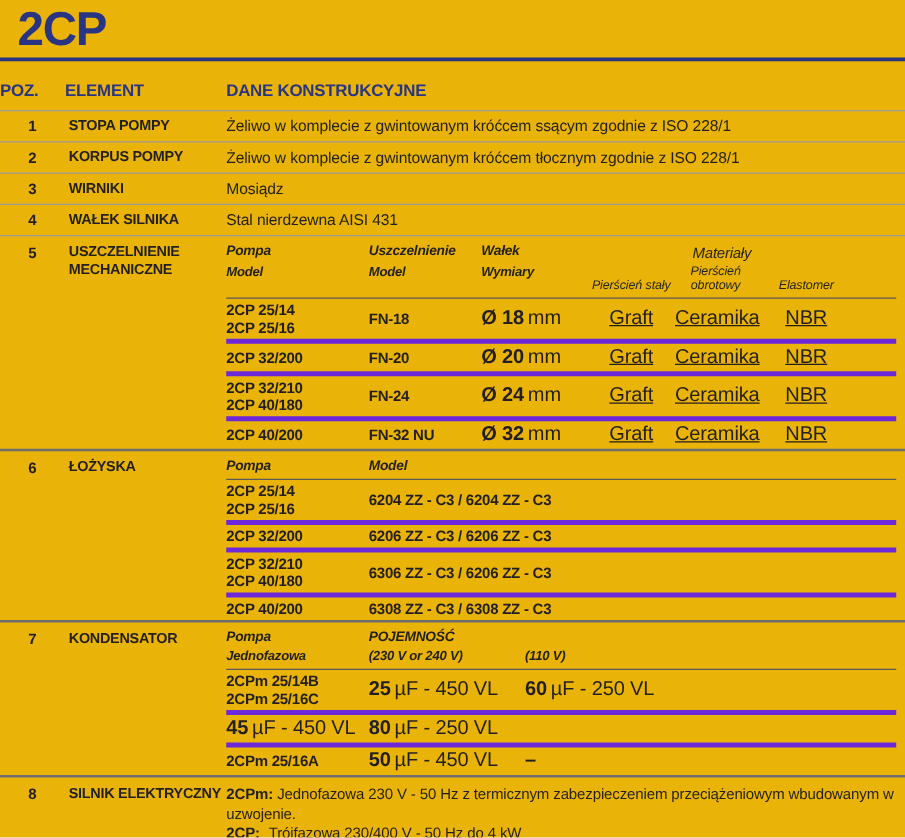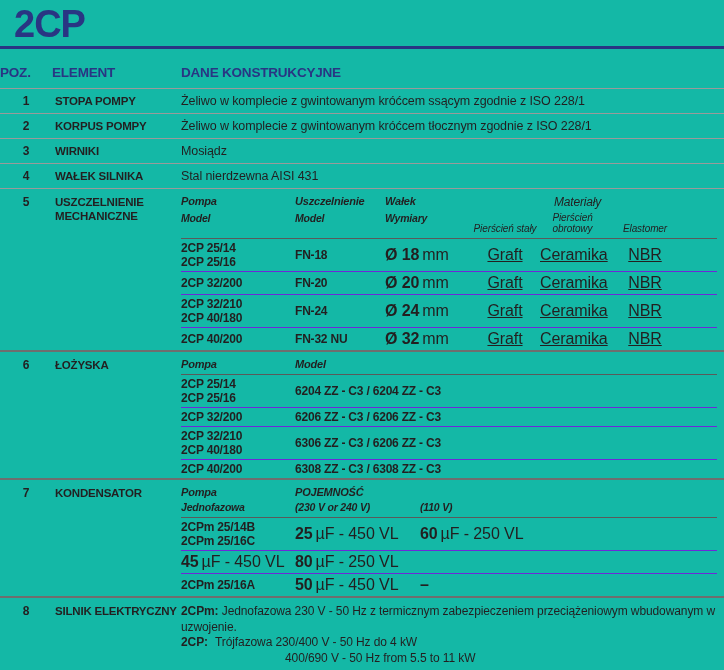--- a/index.html
+++ b/index.html
@@ -1,19 +1,19 @@
 <!DOCTYPE html>
 <html><head>
 <meta charset="utf-8">
 <style>
   html,body{margin:0;padding:0;background:#fff;}
   .page{
     position:relative;
     width:724px;height:670px;
-    background:#14b8a6;
+    background:#eab308;
     font-family:"Liberation Sans",sans-serif;
     color:#231f20;
     overflow:hidden;
     box-sizing:border-box;
   }
   .b{font-weight:bold;}
 
   
   .title{
     margin:4px 0 0 14px;
@@ -46,21 +46,21 @@
   .el-2l div{line-height:14px;}
 
   
   .seal-grid{display:grid;grid-template-columns:114px 90px 85px 70px 65px 80px;}
   .sh1{font-size:11px;font-weight:bold;font-style:italic;letter-spacing:-0.2px;}
   .sh1-light{font-size:12px;font-style:italic;letter-spacing:-0.2px;text-align:center;}
   .sh2{font-size:10.5px;font-weight:bold;font-style:italic;letter-spacing:-0.2px;padding-top:3px;}
   .sh3{font-size:10px;font-style:italic;text-align:center;align-self:end;line-height:11px;padding-top:3px;}
   .nw{white-space:nowrap;text-align:center;}
   .sub-head{padding-bottom:4px;border-bottom:1.5px solid #5a5a5a;width:536px;}
-  .srow{padding:2px 0;border-bottom:1px solid #6d28d9;width:536px;align-items:center;}
+  .srow{padding:2px 0;border-bottom:4px solid #6d28d9;width:536px;align-items:center;}
   .srow:last-child{border-bottom:none;}
   .mstack div{font-weight:bold;font-size:12px;line-height:14px;letter-spacing:-0.2px;}
   .cell{font-size:16px;}
   .cell.ctr{text-align:center;text-decoration:underline;}
   .unit{margin-left:3px;}
   .valbold{font-weight:bold;font-size:12px;letter-spacing:-0.2px;}
 
   
   .b-grid{display:grid;grid-template-columns:114px 422px;}
   .k-grid{display:grid;grid-template-columns:114px 125px 297px;}

